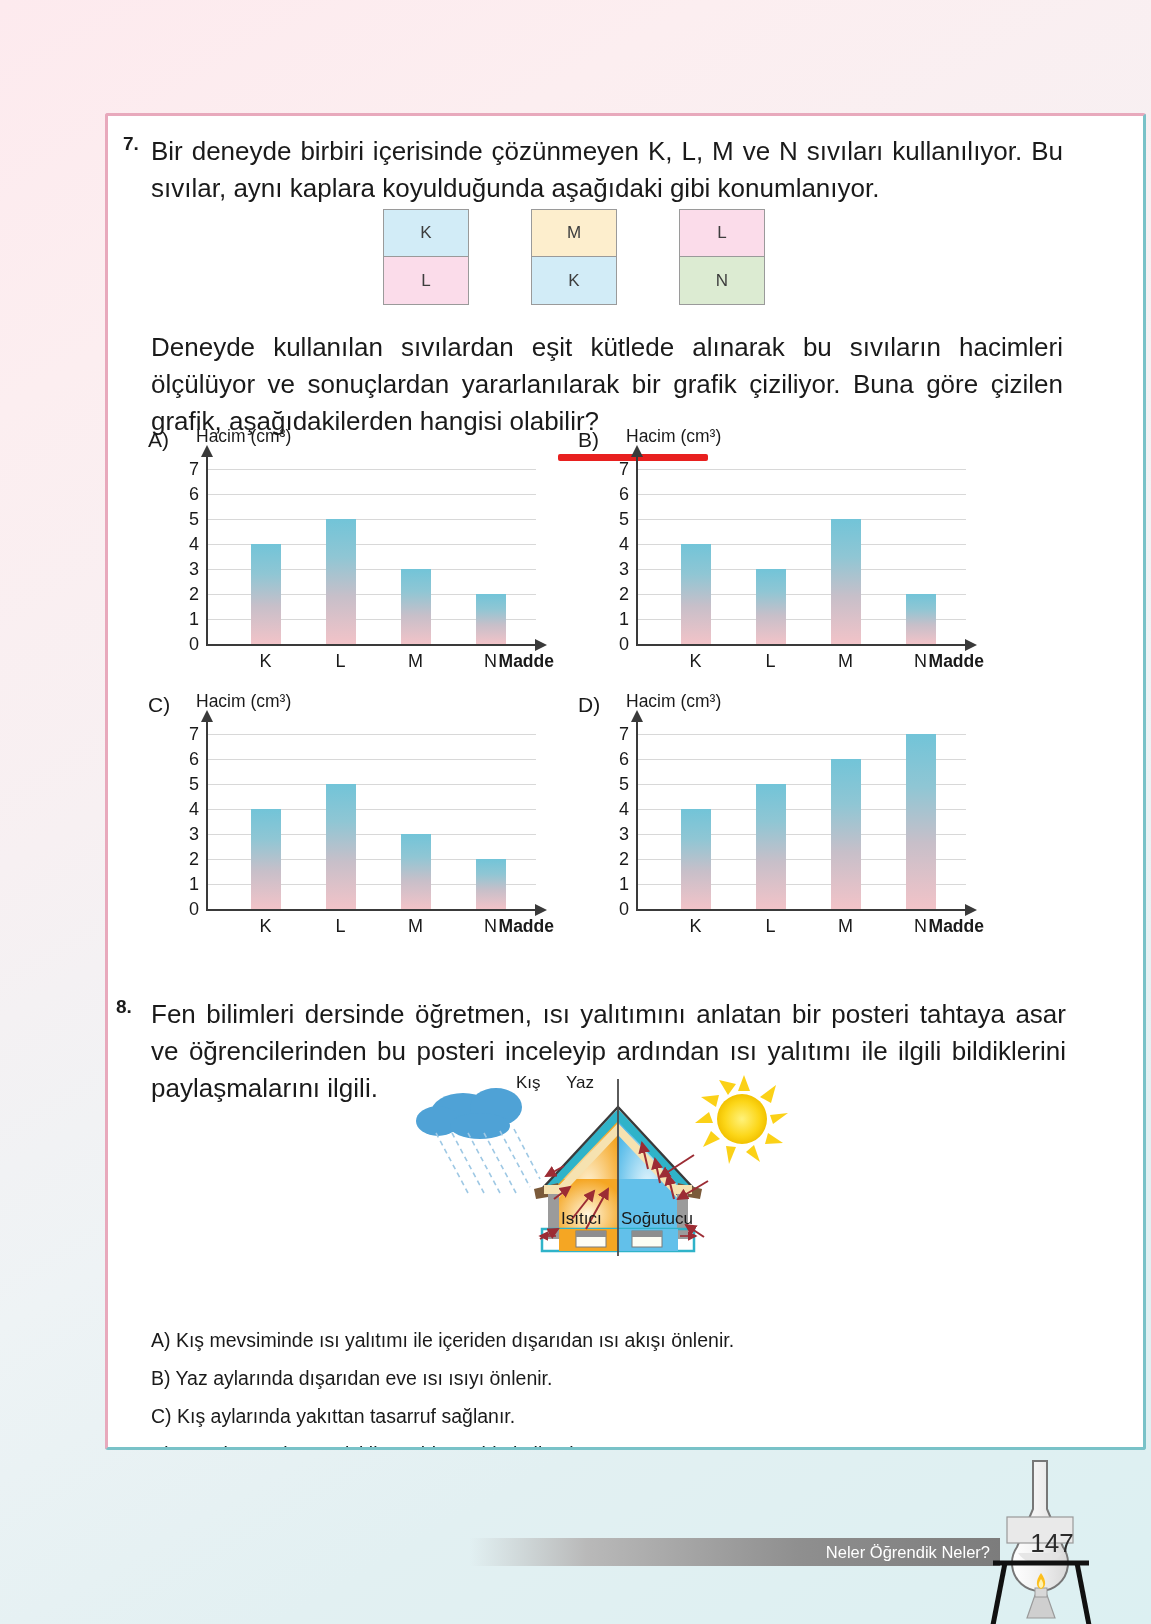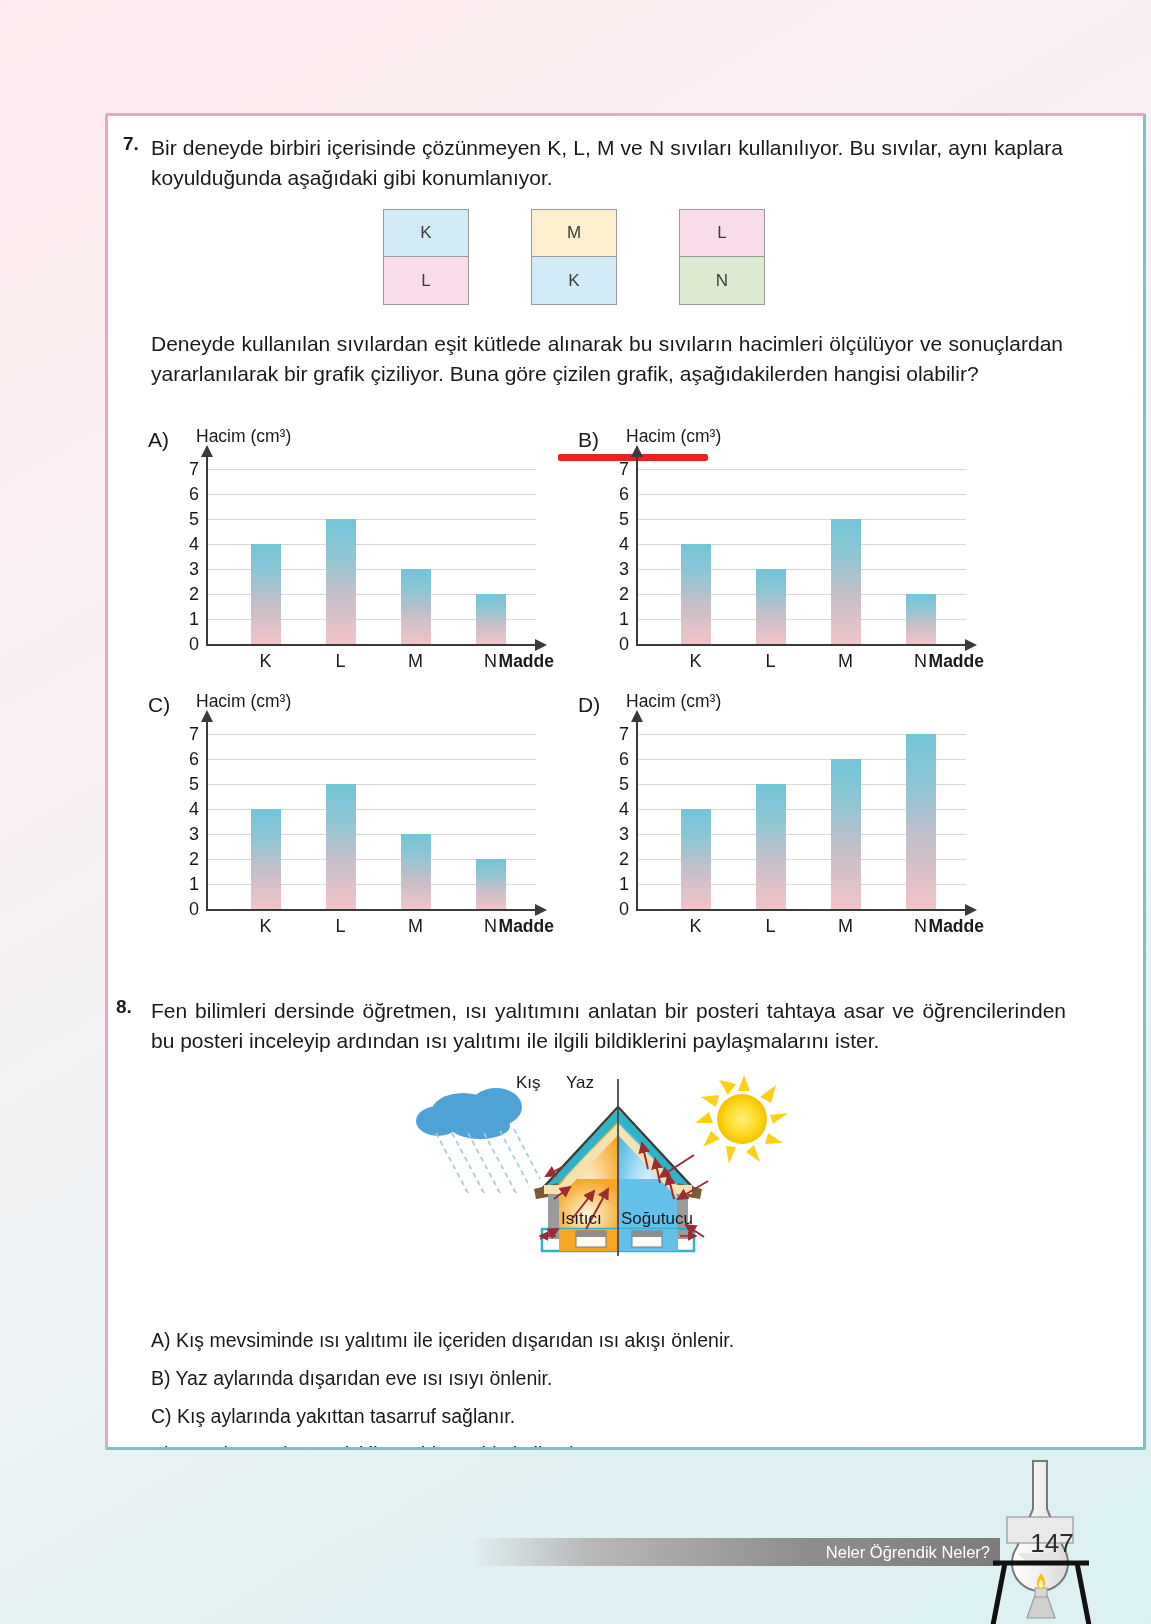--- a/index.html
+++ b/index.html
@@ -54,21 +54,21 @@
     background: linear-gradient(90deg, #e8a9bc 0%, #cfb6c8 40%, #79c2c8 80%);
   }
 
   .qnum {
     position: absolute;
     font-weight: bold;
     font-size: 19px;
   }
   .qtext {
     position: absolute;
-    font-size: 21px;
+    font-size: 26px;
     line-height: 1.42;
     text-align: justify;
   }
   .qtext b { font-weight: normal; }
 
   
   #beakers {
     position: absolute;
     left: 275px;
     top: 93px;
@@ -414,21 +414,21 @@
         <div class="bar" style="left: 269.5px; height: 175.467px;"></div>
         <div class="xlabel" style="left: 284.5px;">N</div>
       </div>
     <div class="chart-xtitle" style="right:-6px; bottom:2px;">Madde</div>
   </div>
 
   <div class="qnum" style="left:8px; top:880px;">8.</div>
   <div class="qtext" style="left:43px; top:880px; width:915px;">
     <span>Fen bilimleri dersinde öğretmen, ısı yalıtımını anlatan bir posteri tahtaya asar ve</span>
     <span>öğrencilerinden bu posteri inceleyip ardından ısı yalıtımı ile ilgili bildiklerini paylaşmalarını</span>
-    <span>ister.</span>
+    <span>ilgili.</span>
   </div>
 
   <div id="house-figure">
     <svg width="420" height="185" viewBox="0 0 420 185">
       <defs>
         <linearGradient id="gWarm" x1="0" y1="0" x2="1" y2="1">
           <stop offset="0%" stop-color="#f6a623"></stop>
           <stop offset="45%" stop-color="#ffe9a8"></stop>
           <stop offset="100%" stop-color="#f3a01e"></stop>
         </linearGradient>

